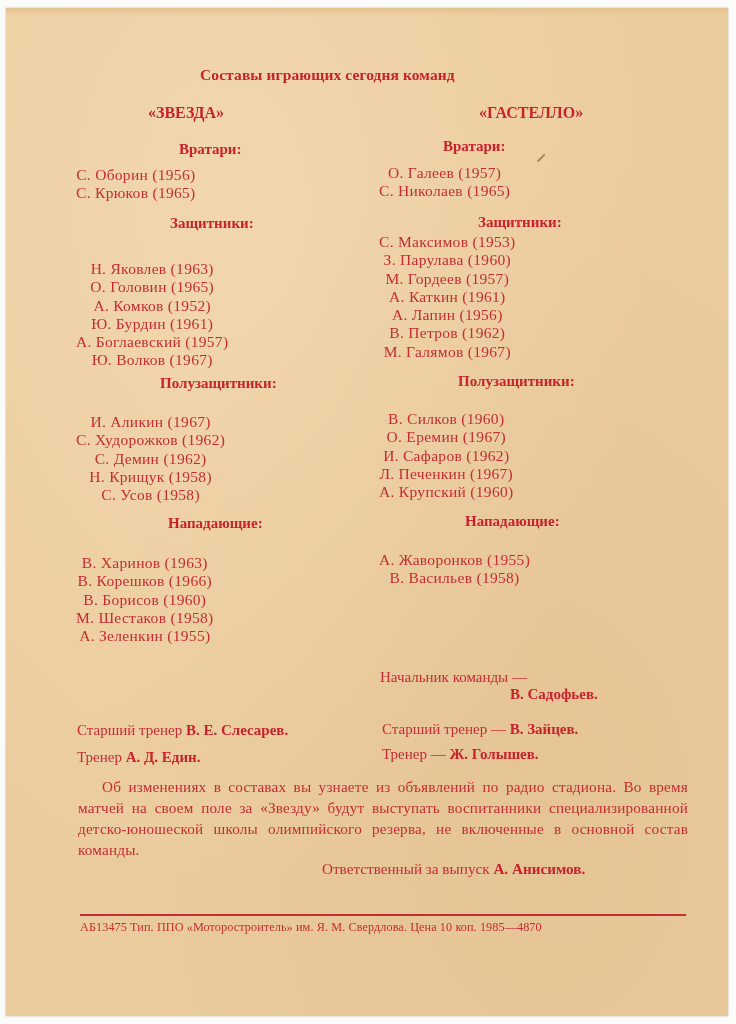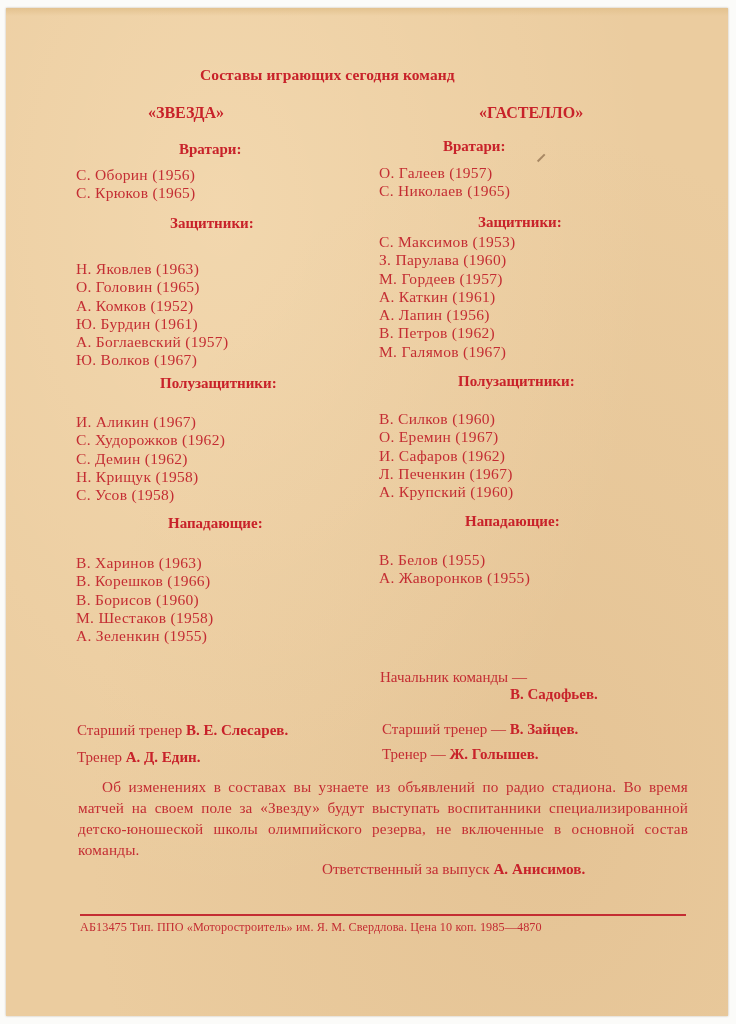--- a/index.html
+++ b/index.html
@@ -27,21 +27,21 @@
       box-shadow: 0 0 2px rgba(120,90,50,0.4);
     }
     .paper-edge-top {
       position: absolute;
       left: 0; top: 0; right: 0;
       height: 8px;
       background: linear-gradient(#e3c28f, rgba(235,204,159,0));
     }
     .red { color: #c8222a; }
     .txt { color: #c42d33; }
-    .abs { position: absolute; white-space: nowrap; }
+    .abs { position: absolute; white-space: nowrap; text-align: center; }
 
     .main-title {
       left: 200px; top: 66px;
       font-size: 15.5px;
       font-weight: bold;
       letter-spacing: 0.1px;
     }
     .team-title {
       top: 104px;
       font-size: 16px;
@@ -167,22 +167,22 @@
 <div class="abs player-list txt" style="left:379px; top:410px;">
   <div>В. Силков (1960)</div>
   <div>О. Еремин (1967)</div>
   <div>И. Сафаров (1962)</div>
   <div>Л. Печенкин (1967)</div>
   <div>А. Крупский (1960)</div>
 </div>
 
 <div class="abs section-head red" style="left:465px; top:513px;">Нападающие:</div>
 <div class="abs player-list txt" style="left:379px; top:551px;">
-  <div>В. Белов (1955)</div>
   <div>А. Жаворонков (1955)</div>
+  <div>В. Васильев (1958)</div>
 </div>
 
 <div class="abs staff txt" style="left:380px; top:669px;">Начальник команды —</div>
 <div class="abs staff red" style="left:510px; top:686px; font-weight:bold;">В. Садофьев.</div>
 
 <div class="abs staff txt" style="left:77px; top:722px;">
   <span>Старший тренер</span>
   <b class="red">В. Е. Слесарев.</b>
 </div>
 <div class="abs staff txt" style="left:77px; top:749px;">

